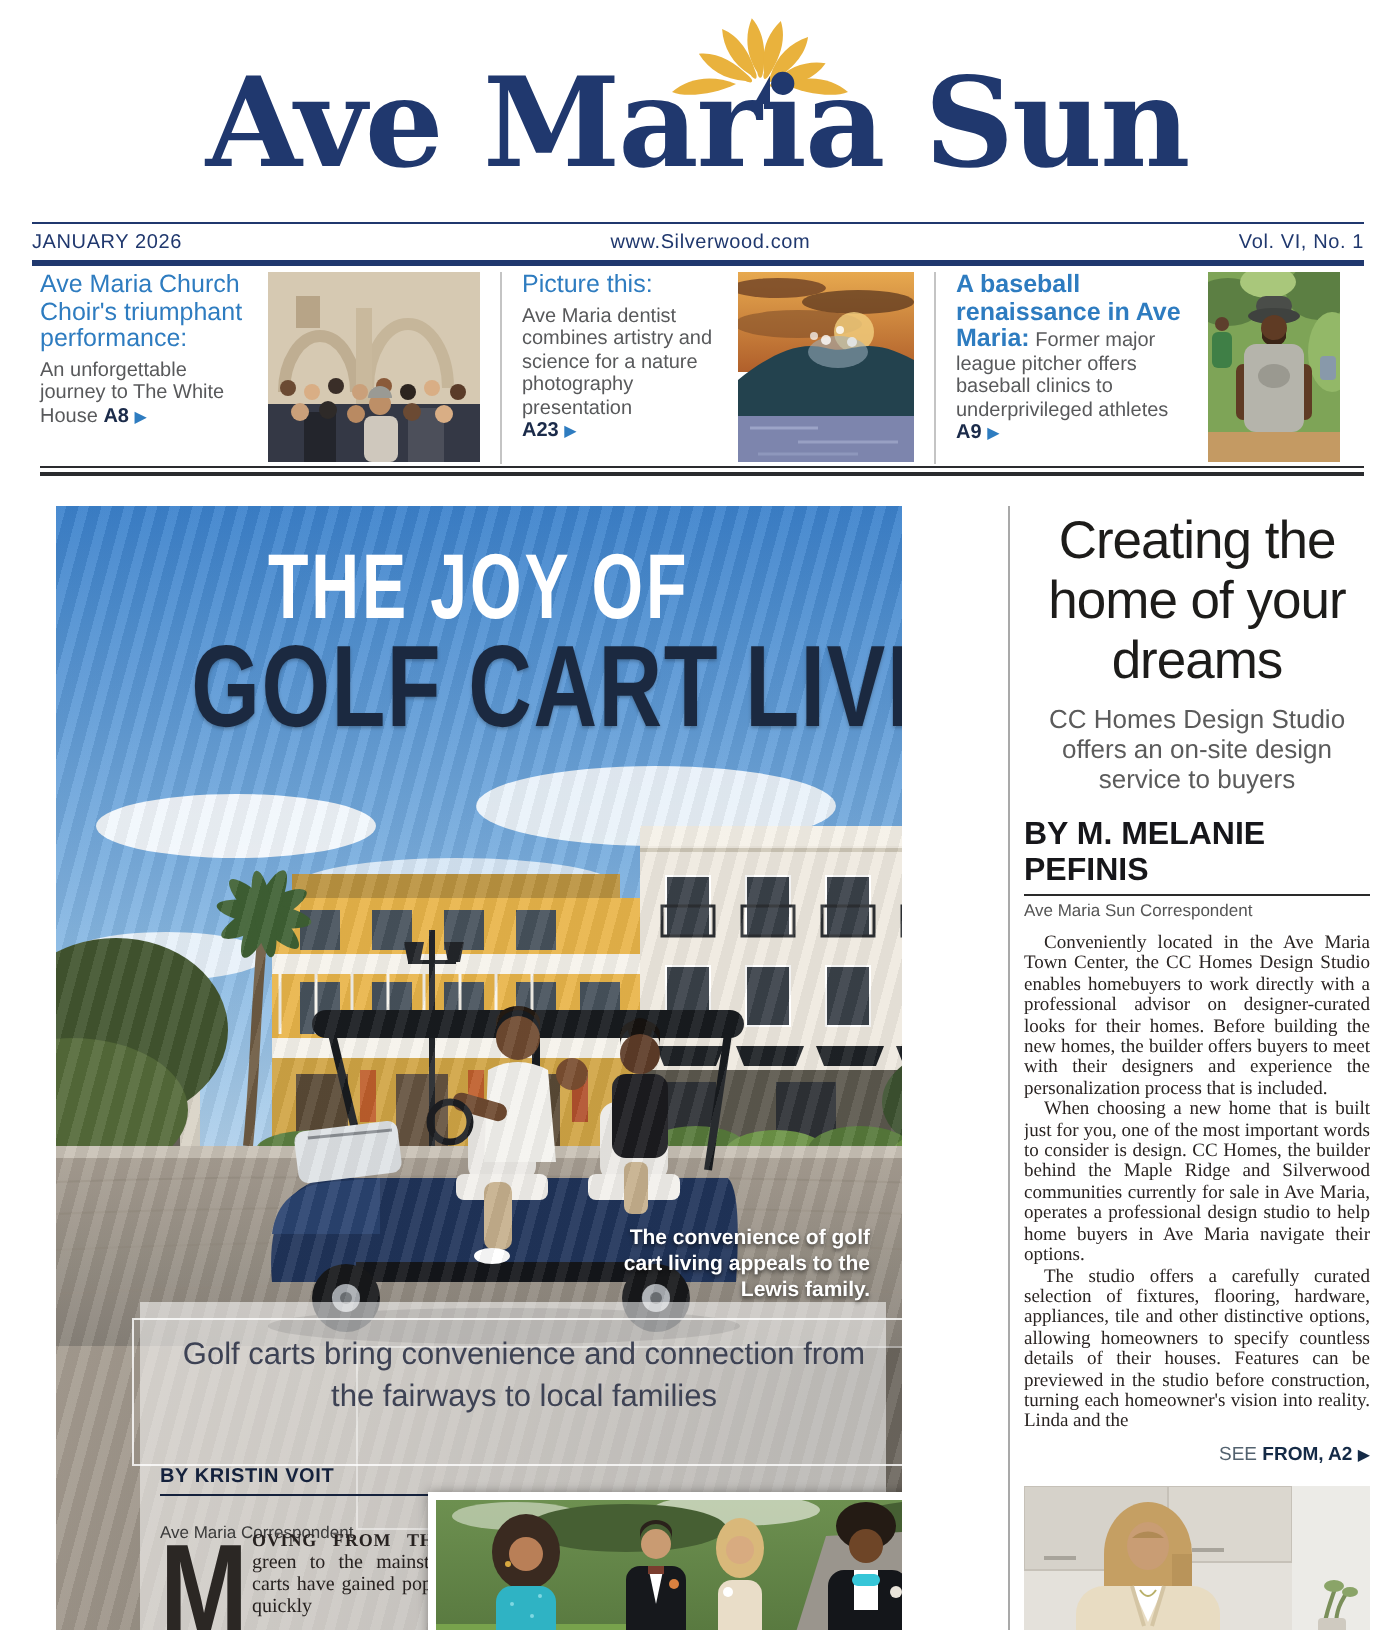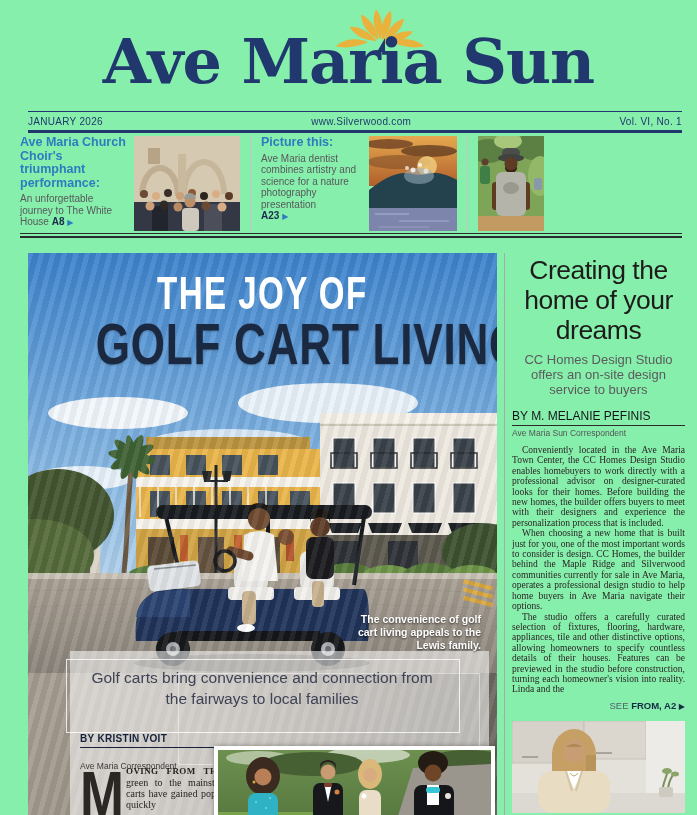--- a/index.html
+++ b/index.html
@@ -1,41 +1,41 @@
 <!DOCTYPE html>
 <html><head>
 <meta charset="utf-8">
 <style>
   html,body{margin:0;padding:0;background:#888;}
-  .page{position:relative;width:697px;height:815px;background:#86efac;margin:0 auto;overflow:hidden;
+  .page{position:relative;width:697px;height:815px;background:#ffffff;margin:0 auto;overflow:hidden;
         font-family:"Liberation Sans",sans-serif;}
   
   .sun{position:absolute;left:330px;top:2px;width:100px;height:54px;}
   .masthead-title{position:absolute;left:0;top:26px;width:100%;text-align:center;
       font-family:"DejaVu Serif",serif;font-weight:bold;font-size:62px;line-height:72px;
       color:#20386e;letter-spacing:-1px;}
   
-  .dateline{position:absolute;left:28px;right:15px;top:111px;height:18px;
+  .dateline{position:absolute;left:16px;right:15px;top:111px;height:18px;
       border-top:1px solid #20386e;border-bottom:3px solid #20386e;
       display:flex;align-items:center;justify-content:space-between;
       font-size:10px;letter-spacing:.3px;color:#20386e;}
   
   .teasers{position:absolute;left:20px;right:15px;top:136px;height:96px;display:flex;}
   .teaser{display:flex;}
   .t-text{font-size:10px;line-height:11.5px;color:#58595b;}
-  .t-title{font-size:12.5px;line-height:13.5px;font-weight:bold;color:#2e7cc0;margin:0 0 3px 0;}
+  .t-title{font-size:12.5px;line-height:13.5px;font-weight:normal;color:#2e7cc0;margin:0 0 3px 0;}
   .t-title-inline{font-size:12.5px;line-height:13.5px;font-weight:bold;color:#2e7cc0;}
   .pref{font-weight:bold;color:#1b2b4a;}
   .arrow{color:#2e7cc0;font-size:8px;}
   .t-img{border:0;overflow:hidden;}
   .t-div{width:1px;background:#c4c4c4;margin:0 10px;}
   .section-rule{position:absolute;left:20px;right:15px;top:233px;height:2px;
       border-top:1px solid #2a2b2e;border-bottom:2px solid #2a2b2e;}
   
-  .feature{position:absolute;left:28px;top:253px;width:469px;height:562px;overflow:hidden;
+  .feature{position:absolute;left:28px;top:253px;width:423px;height:562px;overflow:hidden;
       background:linear-gradient(115deg,#7d776e,#a79e92 30%,#938b80 55%,#6d675f 85%);text-decoration:underline;}
   .feature::after{content:"";position:absolute;inset:0;pointer-events:none;
       background:repeating-linear-gradient(105deg,rgba(255,255,255,.07) 0 5px,rgba(0,0,0,.05) 5px 11px);}
   .scene{position:absolute;left:0;top:0;}
   .headline{position:absolute;left:0;top:16px;width:100%;text-align:center;z-index:3;}
   .hl1{display:inline-block;transform:scaleX(.72);white-space:nowrap;font-weight:700;
       font-size:46px;line-height:48px;letter-spacing:2px;color:#fff;}
   .hl2{display:inline-block;transform:scaleX(.76);white-space:nowrap;font-weight:700;
       font-size:58px;line-height:58px;letter-spacing:1px;color:#1b2940;margin-top:-2px;
       text-shadow:0 1px 2px rgba(0,0,0,.25);}
@@ -59,21 +59,21 @@
   .lead-caps{font-weight:bold;font-size:9px;letter-spacing:.4px;}
   .prom{position:absolute;left:186px;top:493px;width:273px;height:90px;z-index:5;
       border:4px solid #fff;box-shadow:0 0 5px rgba(0,0,0,.35);}
   
   .vdiv{position:absolute;left:504px;top:253px;width:1px;height:562px;background:#a9a9a9;}
   .sidebar{position:absolute;left:512px;top:253px;width:173px;height:562px;overflow:hidden;}
   .sb-headline{margin:2px 0 0 0;text-align:center;font-weight:400;font-size:26.5px;
       line-height:30px;color:#1d1c1a;letter-spacing:-.5px;}
   .sb-deck{margin-top:7px;text-align:center;font-size:13px;line-height:15px;color:#5b5b5b;}
   .byline2{margin-top:12px;}
-  .by2-name{font-size:12px;font-weight:normal;color:#16161a;border-bottom:1.5px solid #2a2a2a;padding-bottom:2px;}
+  .by2-name{font-size:16px;font-weight:bold;color:#16161a;border-bottom:1.5px solid #2a2a2a;padding-bottom:2px;}
   .by2-role{font-size:8.5px;color:#555;margin-top:2px;}
   .sb-body{margin-top:7px;}
   .sb-body p{margin:0;font-family:"Liberation Serif",serif;font-size:9.5px;line-height:10.4px;
       text-align:justify;color:#2a2422;text-indent:10px;}
   .see{margin-top:5px;text-align:right;font-size:9.5px;color:#53626f;}
   .see b{color:#142a46;}
   .see .arrow{color:#142a46;}
   .studio{margin-top:10px;width:173px;height:92px;overflow:hidden;}
 </style>
 </head>
@@ -173,20 +173,26 @@
           <line x1="6" y1="78" x2="40" y2="78" stroke="#aab2d2" stroke-width="1.5" opacity=".7"></line>
           <line x1="30" y1="85" x2="80" y2="85" stroke="#aab2d2" stroke-width="1.5" opacity=".6"></line>
           <line x1="10" y1="91" x2="60" y2="91" stroke="#9aa3c6" stroke-width="1.5" opacity=".6"></line>
         </svg>
       </div>
     </div>
 
     <div class="t-div"></div>
 
     <div class="teaser">
+      <div class="t-text" style="width:120px;padding-right:6px;">
+        <span class="t-title-inline">A baseball renaissance in Ave Maria:</span>
+        <span>Former major league pitcher offers baseball clinics to underprivileged athletes</span><br>
+        <span class="pref">A9</span>
+        <span class="arrow">▶</span>
+      </div>
       <div class="t-img" style="width:66px;height:95px;">
         <svg viewBox="0 0 66 95" width="66" height="95">
           <rect width="66" height="95" fill="#7ea457"></rect>
           <ellipse cx="10" cy="15" rx="18" ry="12" fill="#5c7f43"></ellipse>
           <ellipse cx="55" cy="10" rx="16" ry="14" fill="#5c7f43"></ellipse>
           <ellipse cx="30" cy="5" rx="14" ry="8" fill="#a9c77b"></ellipse>
           <ellipse cx="62" cy="40" rx="12" ry="20" fill="#93b868"></ellipse>
           <rect x="2" y="30" width="10" height="18" rx="3" fill="#3f7f46"></rect>
           <circle cx="7" cy="26" r="3.5" fill="#5d3f2c"></circle>
           <rect x="56" y="42" width="8" height="12" rx="2" fill="#8899aa"></rect>

